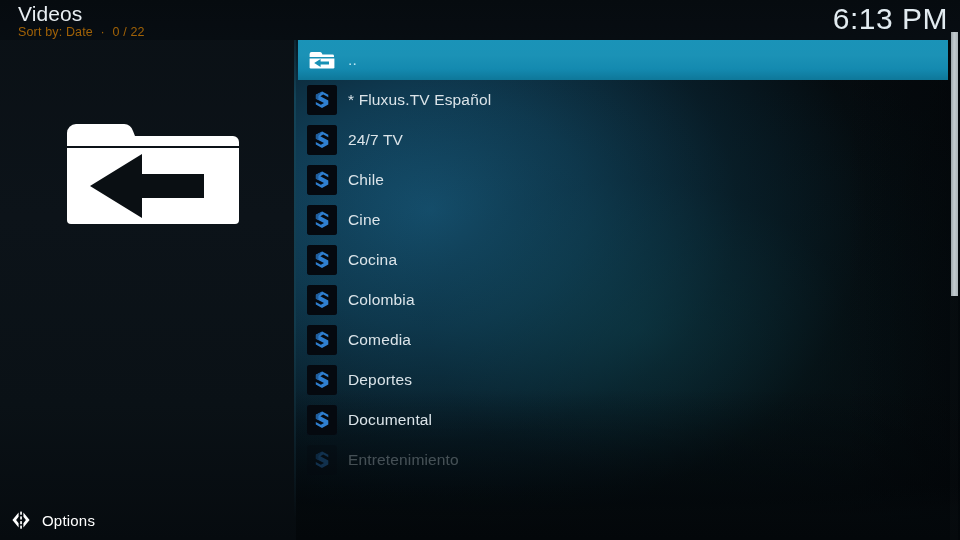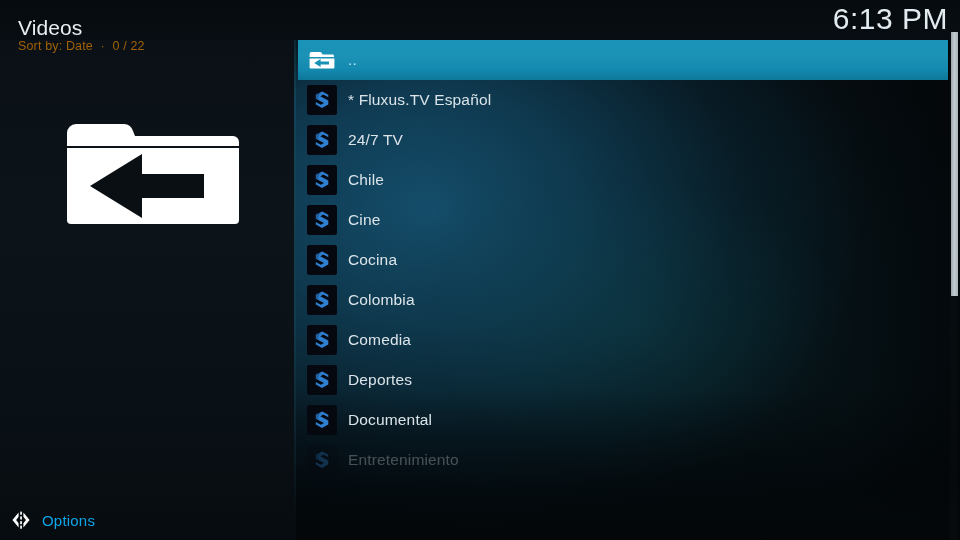--- a/index.html
+++ b/index.html
@@ -65,21 +65,21 @@
   .header {
     position:absolute; left:0; top:0;
     width:960px; height:40px;
     z-index:6;
   }
   .header-bg {
     position:absolute; inset:0;
     background:linear-gradient(to bottom, #060b0f 0%, #070c11 60%, #070d12 100%);
   }
   .title-block {
-    position:absolute; left:18px; top:16px;
+    position:absolute; left:18px; top:2px;
     z-index:2;
   }
   .app-title {
     font-size:21px;
     color:#e8eef2;
     letter-spacing:0.1px;
     line-height:24px;
     font-weight:400;
   }
   .sort-line {
@@ -109,21 +109,21 @@
   
   .options {
     position:absolute;
     left:10px; top:506px;
     height:28px;
     display:flex; align-items:center;
     z-index:7;
   }
   .opt-icon { width:22px; height:22px; display:block; }
   .opt-label {
-    font-size:15px; color:#0ea5e9;
+    font-size:15px; color:#ffffff;
     margin-left:10px; letter-spacing:0.2px;
   }
 
   
   .list {
     position:absolute;
     left:298px; top:40px;
     width:650px; height:500px;
     overflow:hidden;
     z-index:5;

